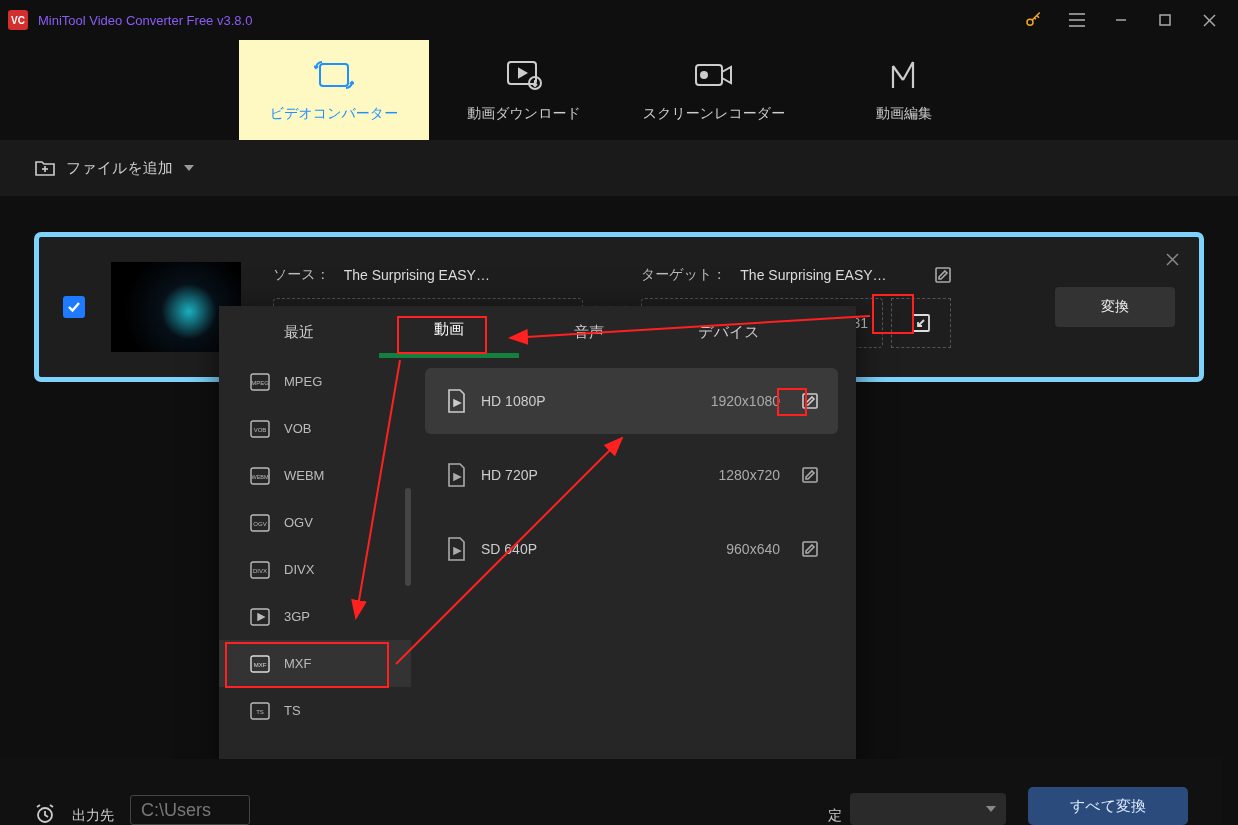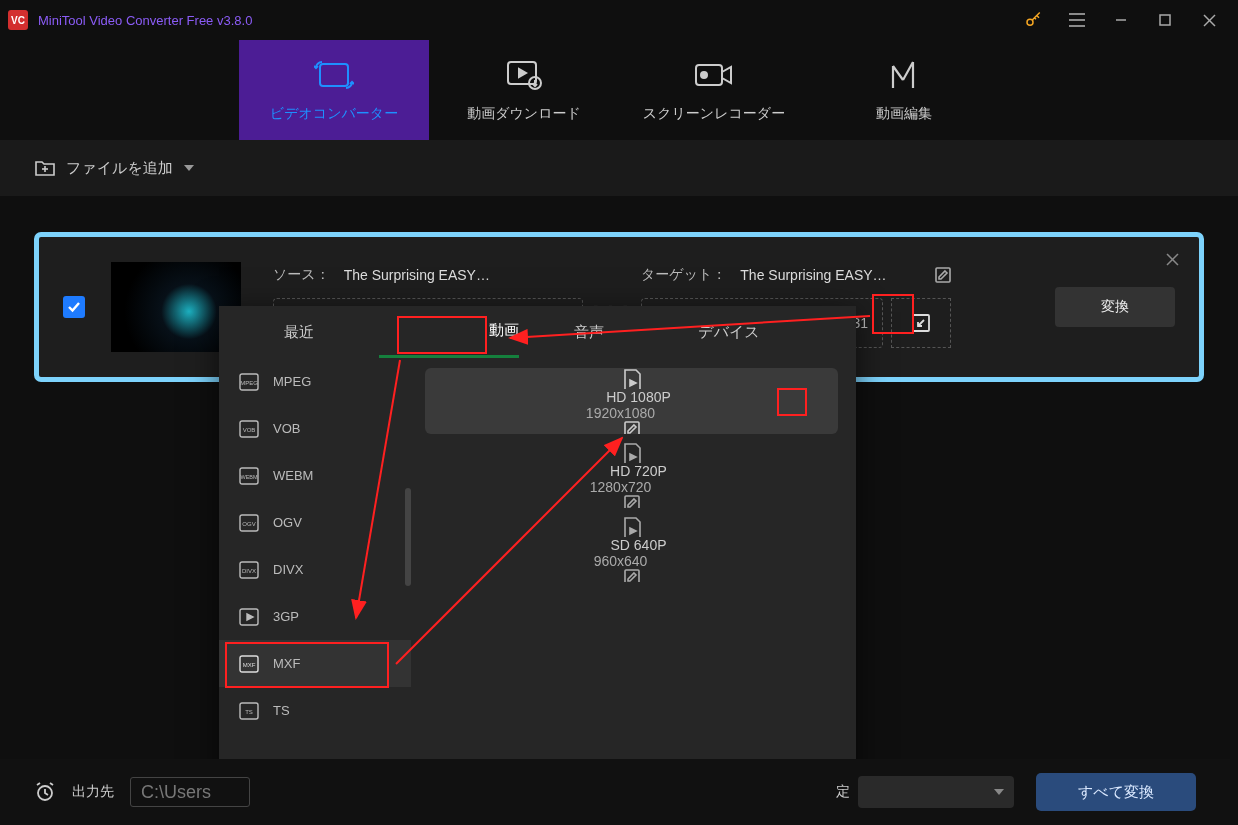--- a/index.html
+++ b/index.html
@@ -9,21 +9,21 @@
   .titlebar { height: 40px; display: flex; align-items: center; padding: 0 8px; }
   .app-logo { width: 20px; height: 20px; background: #d32f2f; border-radius: 3px; display:flex;align-items:center;justify-content:center;color:#fff;font-size:10px;font-weight:bold; margin-right:10px;}
   .app-title { color: #8b5cf6; font-size: 13px; flex: 1; }
   .titlebar-right { display: flex; align-items: center; gap: 2px; }
   .title-btn { width: 42px; height: 30px; display: flex; align-items: center; justify-content: center; color: #aaa; }
   .key-icon { color: #f5a623; }
 
   
   .topnav { display: flex; justify-content: center; height: 100px; }
   .nav-item { width: 190px; display:flex; flex-direction:column; align-items:center; justify-content:center; gap:12px; color:#ccc; }
-  .nav-item.active { background: #4c1d95; color: #1e90ff; }
+  .nav-item.active { background: #fef9c3; color: #1e90ff; }
   .nav-icon { height: 36px; display:flex; align-items:center; justify-content:center; }
   .nav-label { font-size: 14px; }
 
   
   .subheader { height: 56px; background: #1a1a1a; display: flex; align-items: center; padding: 0 34px; position: relative; }
   .add-file { display: flex; align-items: center; gap: 10px; color: #ccc; font-size: 15px; }
   .subtabs { position:absolute; left:50%; transform:translateX(-50%); display:flex; }
   .subtab { width: 157px; height: 36px; display:flex; align-items:center; justify-content:center; color:#aaa; font-size:15px; }
   .subtab.active { background: #333; color: #eee; border:1px solid #444; }
 
@@ -40,37 +40,37 @@
   .close-x { position:absolute; top:16px; right:20px; color:#888; }
   .tgt-editbox { border:1px dashed #555; width:60px; height:50px; display:flex; align-items:center; justify-content:center; margin-left:8px; }
   .tgtrow { display:flex; align-items:center; }
   .editic { color:#aaa; }
 
   
   .popup { position:absolute; left:219px; top:306px; width:637px; height:498px; background:#262626; box-shadow:0 6px 30px rgba(0,0,0,.6); display:flex; flex-direction:column; }
   .popup-tabs { height:52px; display:flex; }
   .ptab { flex:0 0 140px; display:flex;align-items:center;justify-content:center; color:#ccc; font-size:15px; }
   .ptab.first { flex:0 0 160px; }
-  .ptab.active { color:#fff; border-bottom:3px solid #15803d;justify-content:flex-end; }
+  .ptab.active { color:#fff; border-bottom:5px solid #15803d; }
   .popup-body { flex:1; display:flex; min-height:0; }
   .leftlist { width:192px; overflow:hidden; display:flex; flex-direction:column; position:relative; }
-  .fmt-item { height:47px; display:flex; align-items:center; gap:14px; padding-left:20px; color:#bbb; font-size:13px; }
+  .fmt-item { height:47px; display:flex; align-items:center; gap:14px; padding-left:31px; color:#bbb; font-size:13px; }
   .fmt-item.sel { background:#333; }
   .scroll-handle { position:absolute; right:0; top:130px; width:6px; height:98px; background:#444; border-radius:3px; }
   .rightlist { flex:1; padding:10px 18px 0 14px; }
-  .res-item { height:66px; border-radius:6px; display:flex; align-items:center; padding:0 20px; color:#ccc; margin-bottom:8px;flex-direction:column; }
+  .res-item { height:66px; border-radius:6px; display:flex; align-items:center; padding:0 20px; color:#ccc; margin-bottom:8px; }
   .res-item.sel { background:#3a3a3a; }
   .res-name { margin-left:14px; flex:1; }
   .res-dim { color:#aaa; margin-right:22px; }
   .popup-footer { height:56px; border-top:0px solid #333; display:flex; align-items:center; padding:0 18px; }
   .searchbox { width:150px; height:30px; background:#333; border-radius:15px; display:flex; align-items:center; padding:0 12px; color:#888; gap:8px; font-size:13px; }
   .custom { margin-left:auto; margin-right:18px; color:#ccc; display:flex; align-items:center; gap:8px; }
 
   
-  .bottom { position:absolute; bottom:0; left:0; right:8px; height:66px; background:#111; display:flex; align-items:center; padding:0 34px; }
+  .bottom { position:absolute; bottom:0; left:0; right:16px; height:66px; background:#111; display:flex; align-items:flex-end; padding:0 34px; }
   .out-label { margin-left:16px; margin-right:16px; color:#ccc; }
   .out-path { width:120px; height:30px; border:1px solid #444; border-radius:3px; display:flex;align-items:center;padding:0 10px; color:#777; font-size:18px; overflow:hidden; }
   .sched-label { margin-left:auto; color:#ccc; margin-right:8px; }
   .sched-dd { width:156px; height:32px; background:#2a2a2a; border-radius:4px; display:flex;align-items:center; padding:0 10px; justify-content:flex-end; color:#888; }
   .all-btn { width:160px; height:38px; background:#2a4b7c; color:#dbe9ff; display:flex;align-items:center;justify-content:center; border-radius:5px; margin-left:22px; font-size:15px; }
 
   
   .redbox { position:absolute; border:2px solid #ff2020; pointer-events:none; }
 
   svg { display:block; }

